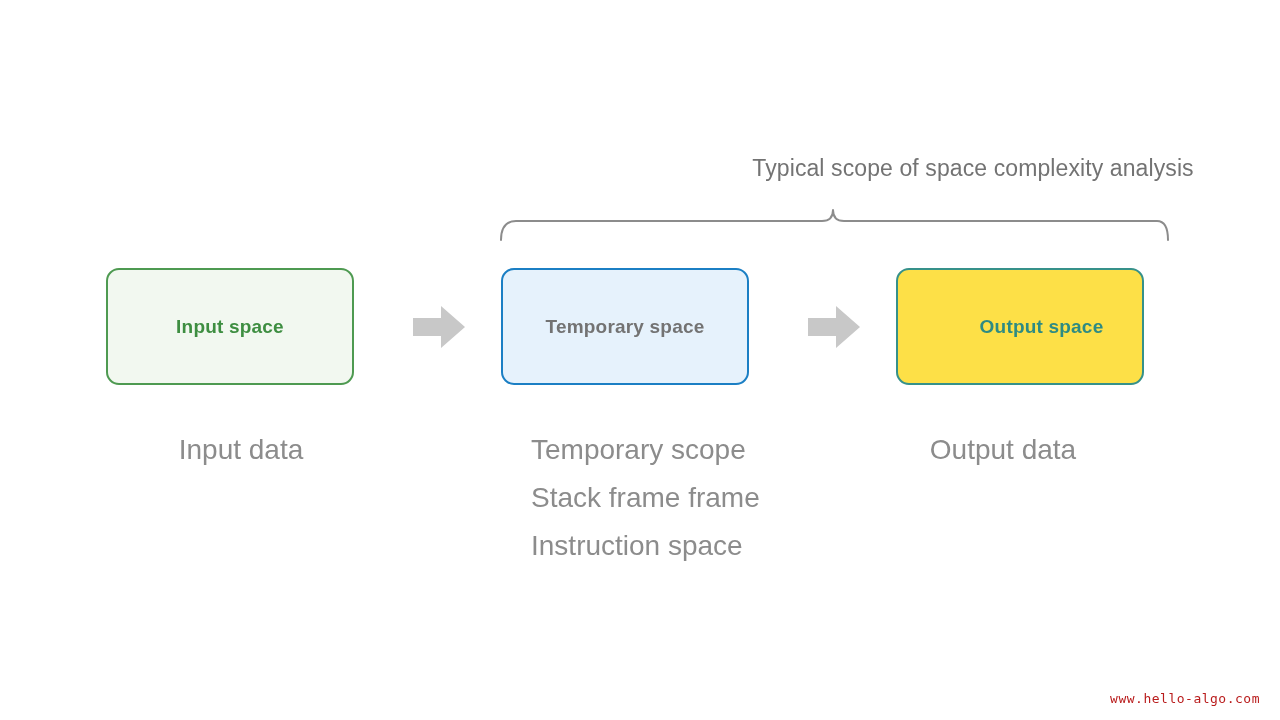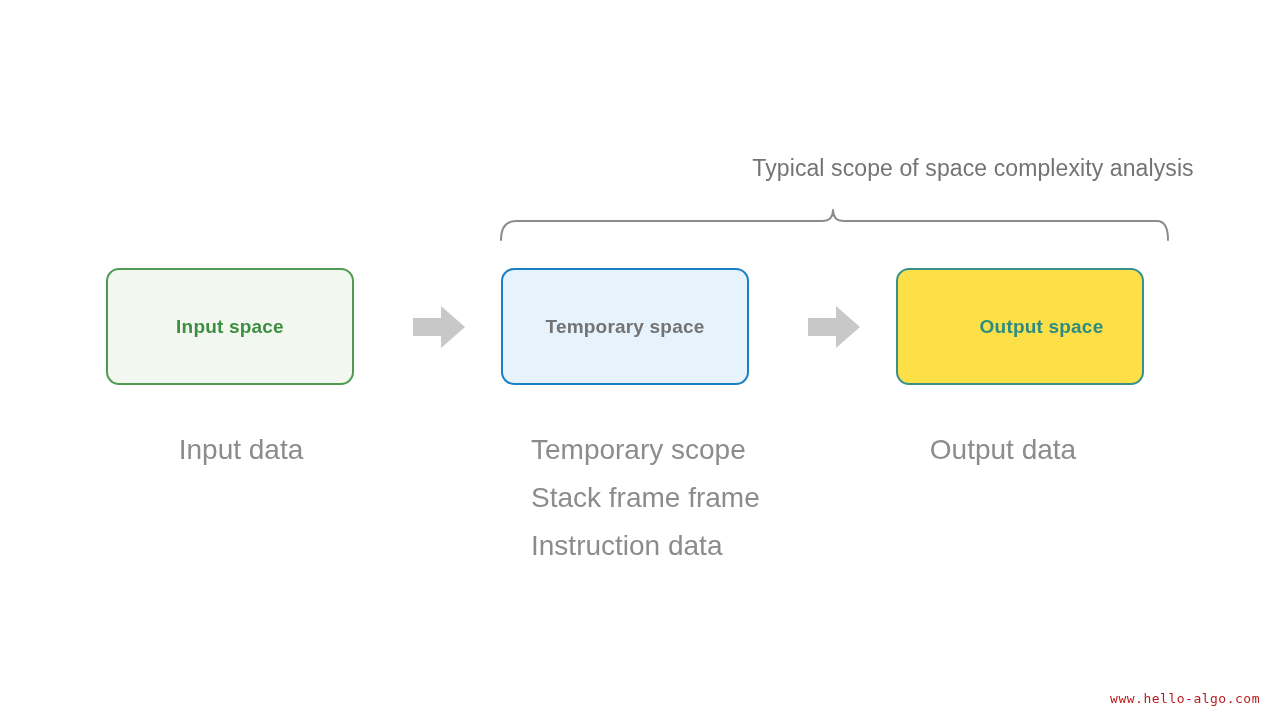--- a/index.html
+++ b/index.html
@@ -160,21 +160,21 @@
     <path d="M 2 15 L 30 15 L 30 3 L 54 24 L 30 45 L 30 33 L 2 33 Z" fill="#c8c8c8"></path>
   </svg>
 
   <div class="caption-group caption-input">
     <div class="caption-line">Input data</div>
   </div>
 
   <div class="caption-group caption-temp">
     <div class="caption-line">Temporary scope</div>
     <div class="caption-line">Stack frame frame</div>
-    <div class="caption-line">Instruction data</div>
+    <div class="caption-line">Instruction space</div>
   </div>
 
   <div class="caption-group caption-output">
     <div class="caption-line">Output data</div>
   </div>
 
   <div class="watermark">www.hello-algo.com</div>
 
 </div>
 

